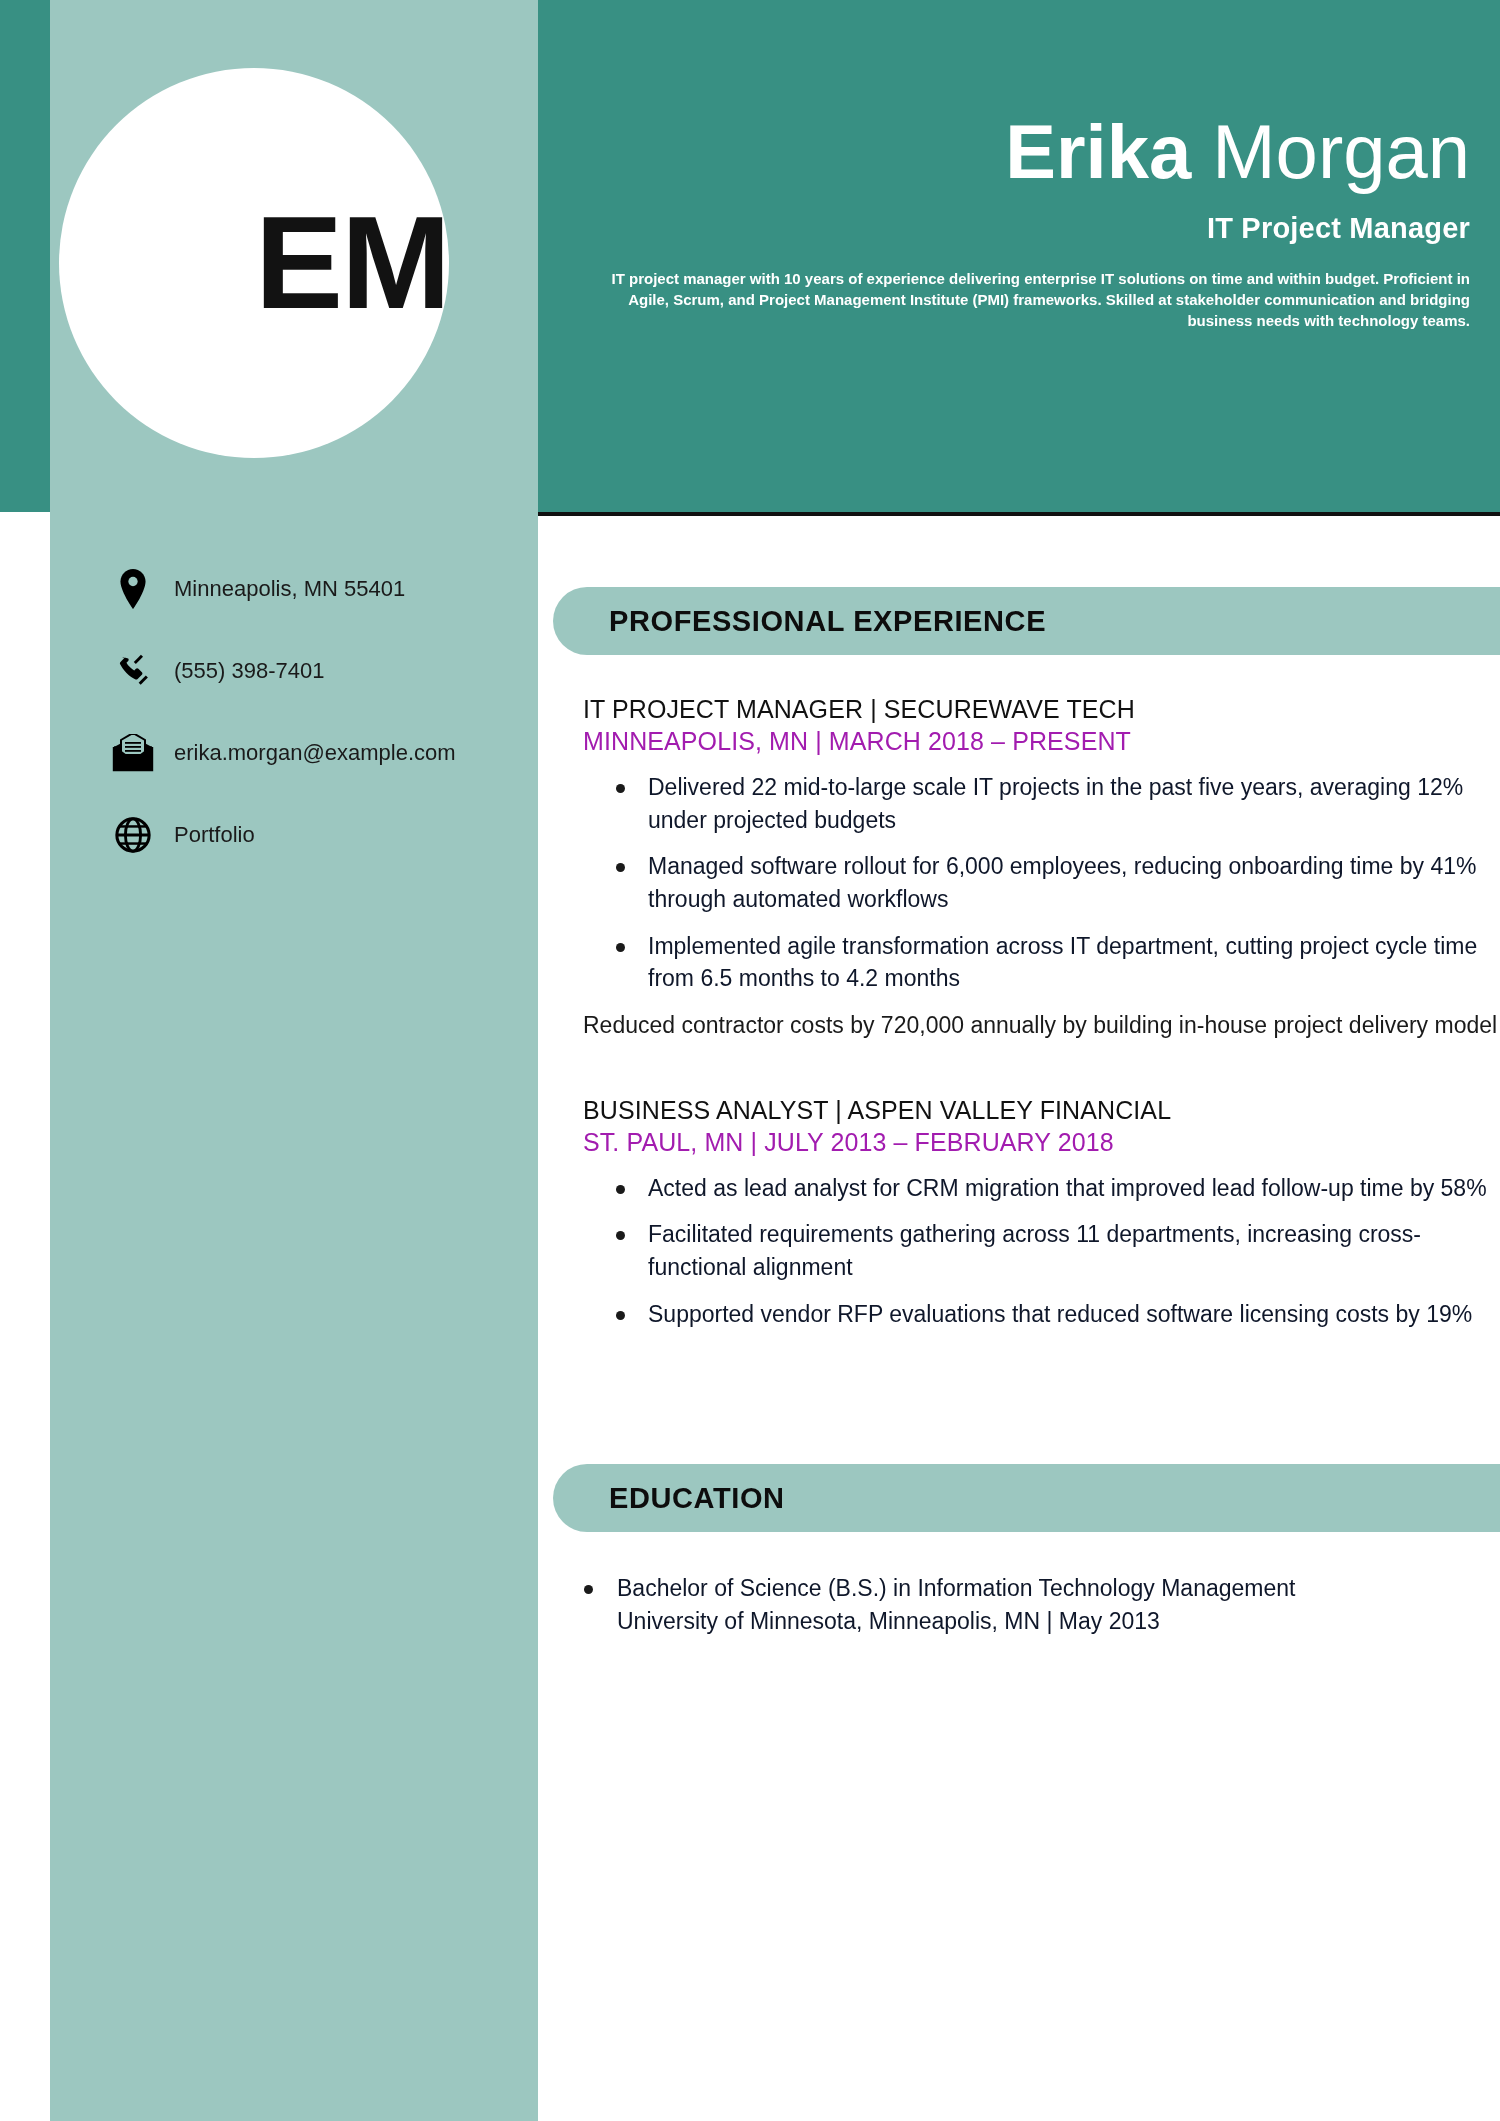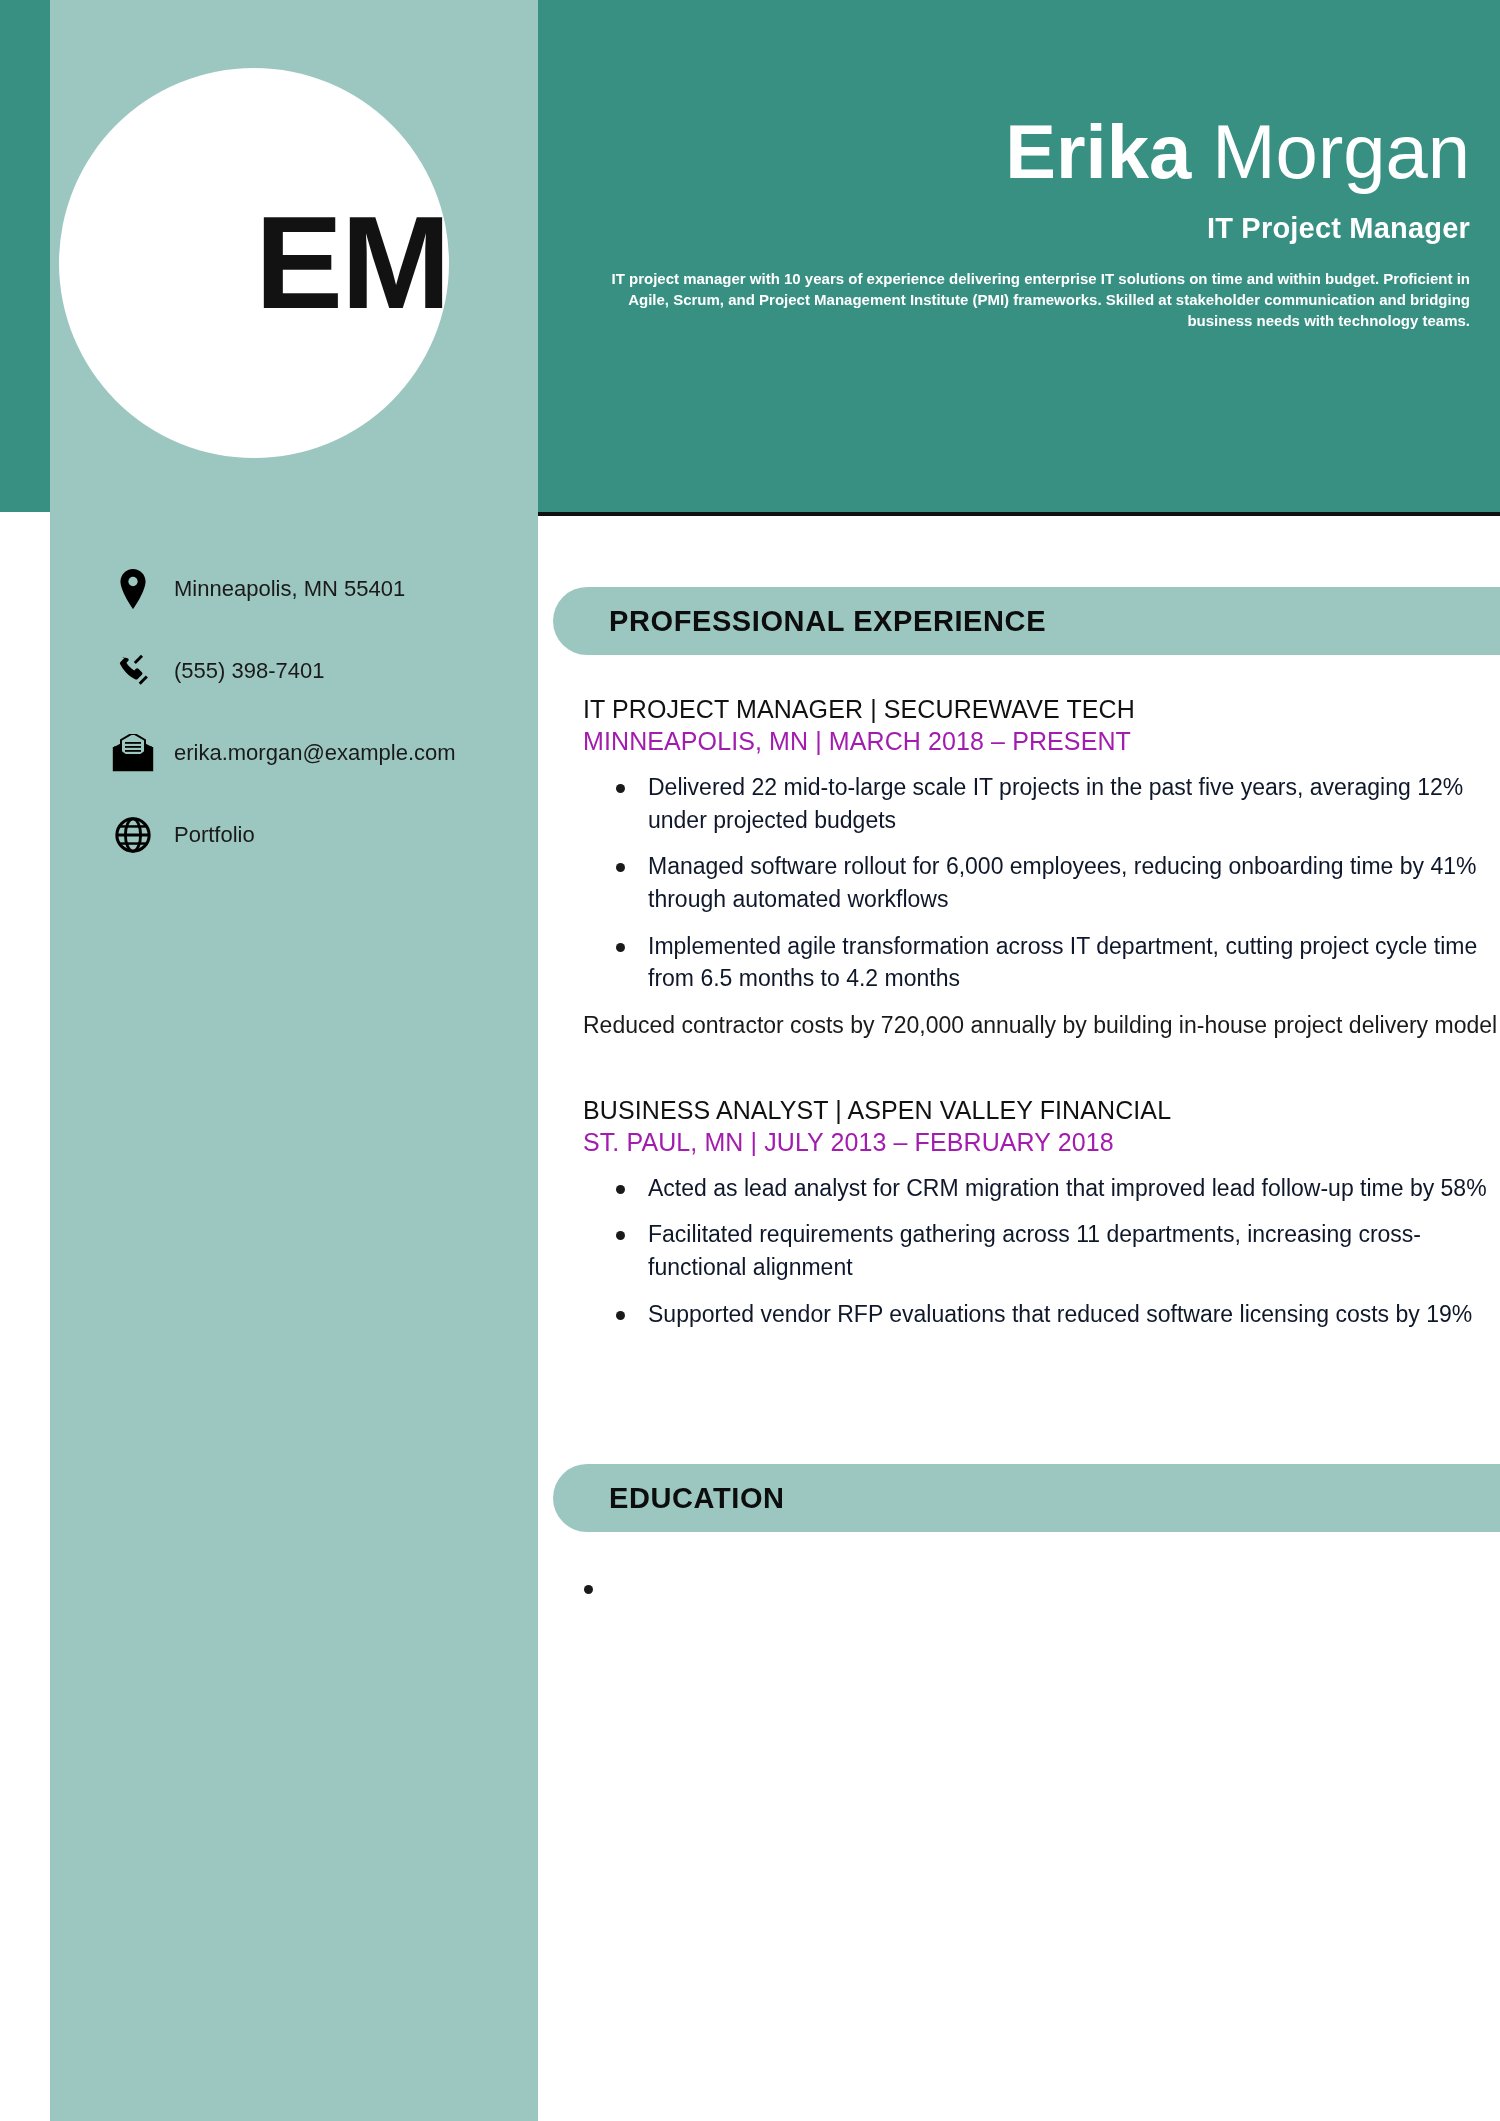--- a/index.html
+++ b/index.html
@@ -327,18 +327,20 @@
       </div>
     </div>
 
     <div style="position:absolute; top:1422px; left:0; width:947px;">
       <div class="section-pill">
         <div class="section-pill-title">EDUCATION</div>
       </div>
 
       <ul class="bullets edu" style="margin-top:40px;">
         <li>
+          <span>Bachelor of Science (B.S.) in Information Technology Management</span>
+          <span class="edu-sub">University of Minnesota, Minneapolis, MN | May 2013</span>
         </li>
       </ul>
     </div>
 
   </div>
 </div>
 
 </body></html>

